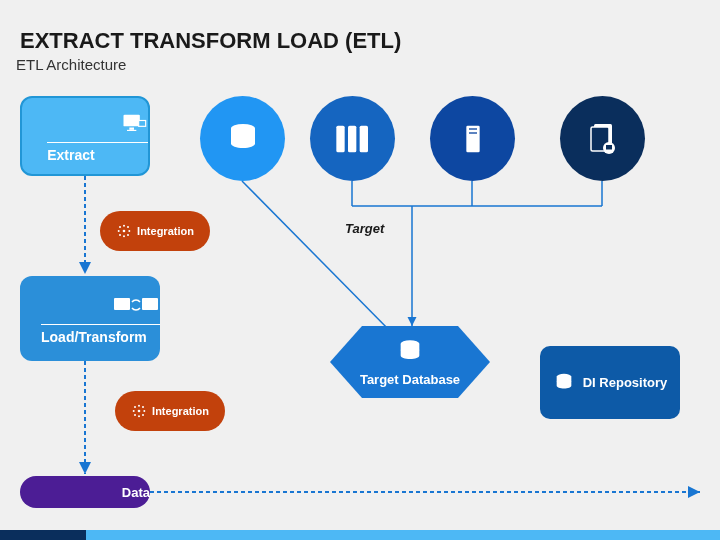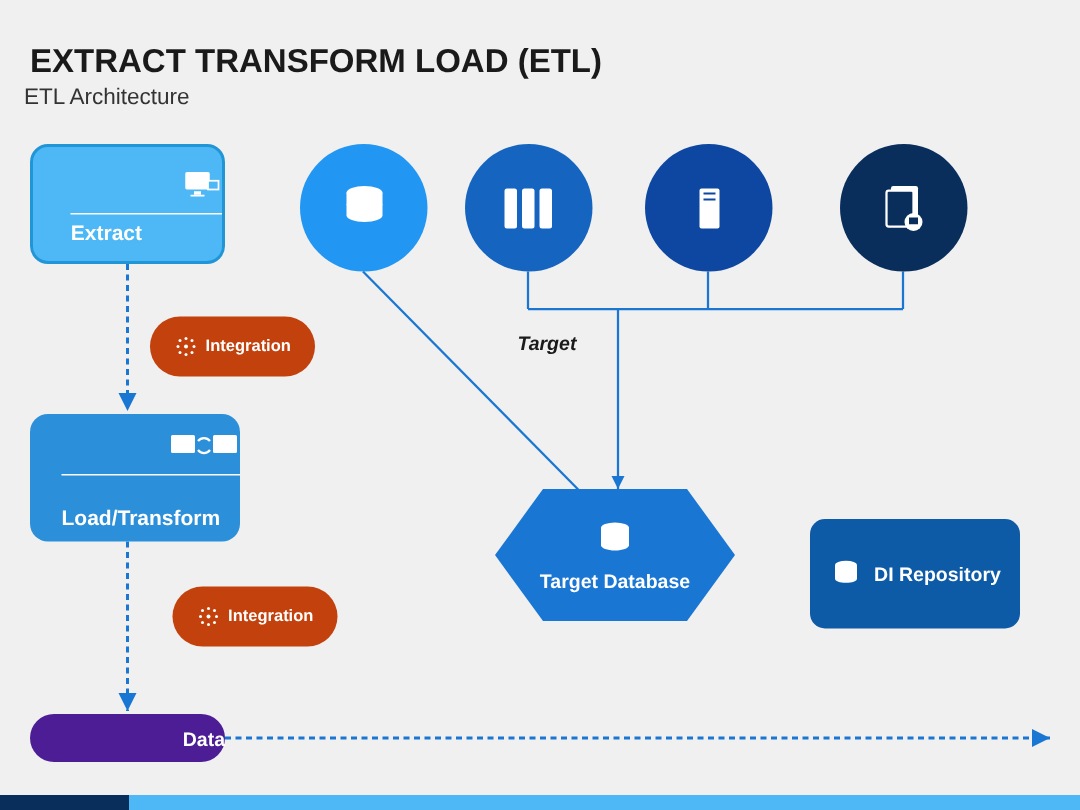--- a/index.html
+++ b/index.html
@@ -12,21 +12,21 @@
 .loadtrans{left:20px;top:195px;width:140px;height:85px;background:#2b8fd9;font-size:14px}
 .data{left:20px;top:395px;width:130px;height:32px;background:#4c1d95;border-radius:16px;font-size:13px;justify-content:center}
 .circle{position:absolute;width:85px;height:85px;border-radius:50%;display:flex;align-items:center;justify-content:center}
 .c1{left:200px;top:15px;background:#2196f3}
 .c2{left:310px;top:15px;background:#1565c0}
 .c3{left:430px;top:15px;background:#0d47a1}
 .c4{left:560px;top:15px;background:#0a2e5c}
 .integration{position:absolute;width:110px;height:40px;background:#c2410c;border-radius:20px;display:flex;align-items:center;justify-content:center;gap:5px;color:#fff;font-size:11px;font-weight:bold}
 .int1{left:100px;top:130px}
 .int2{left:115px;top:310px}
-.hex{position:absolute;left:330px;top:245px;width:160px;height:88px;background:#1976d2;clip-path:polygon(20% 0,80% 0,100% 50%,80% 100%,20% 100%,0 50%);display:flex;flex-direction:column;align-items:center;justify-content:center;color:#fff;font-weight:bold;font-size:13px}
+.hex{position:absolute;left:330px;top:245px;width:160px;height:72px;background:#1976d2;clip-path:polygon(20% 0,80% 0,100% 50%,80% 100%,20% 100%,0 50%);display:flex;flex-direction:column;align-items:center;justify-content:center;color:#fff;font-weight:bold;font-size:13px}
 .repo{position:absolute;left:540px;top:265px;width:140px;height:73px;background:#0d5aa7;border-radius:10px;display:flex;align-items:center;justify-content:center;gap:8px;color:#fff;font-weight:bold;font-size:13px}
 .sources{position:absolute;left:345px;top:140px;font-style:italic;font-weight:bold;font-size:13px;color:#1a1a1a}
 .footer{position:absolute;bottom:0;left:0;width:100%;height:10px;display:flex}
 .f1{width:12%;background:#0a2e5c}
 .f2{width:88%;background:#4db8f5}
 svg.lines{position:absolute;top:0;left:0;width:720px;height:460px;pointer-events:none}
 .dbicon{width:28px;height:28px}
 </style>
 </head>
 <body>
@@ -109,21 +109,21 @@
       </svg>
 <span>Integration</span>
 </div>
 
 <div class="box loadtrans">
 <svg width="48" height="28" viewBox="0 0 48 24" fill="#fff">
         <rect x="2" y="4" width="16" height="12" rx="1"></rect>
         <rect x="30" y="4" width="16" height="12" rx="1"></rect>
         <path d="M20 8a5 5 0 0 1 8 0M28 14a5 5 0 0 1-8 0" stroke="#fff" fill="none" stroke-width="1.5"></path>
       </svg>
-<span style="border-top:1px solid #fff;padding-top:20px;margin-top:4px;width:85%">Load/Transform</span>
+<span style="border-top:1px solid #fff;padding-top:4px;margin-top:4px;width:85%">Load/Transform</span>
 </div>
 
 <div class="integration int2">
 <svg width="16" height="16" viewBox="0 0 24 24" fill="#fff">
         <circle cx="12" cy="12" r="2"></circle>
         <circle cx="12" cy="4" r="1.5"></circle>
         <circle cx="12" cy="20" r="1.5"></circle>
         <circle cx="4" cy="12" r="1.5"></circle>
         <circle cx="20" cy="12" r="1.5"></circle>
         <circle cx="6" cy="6" r="1.5"></circle>

